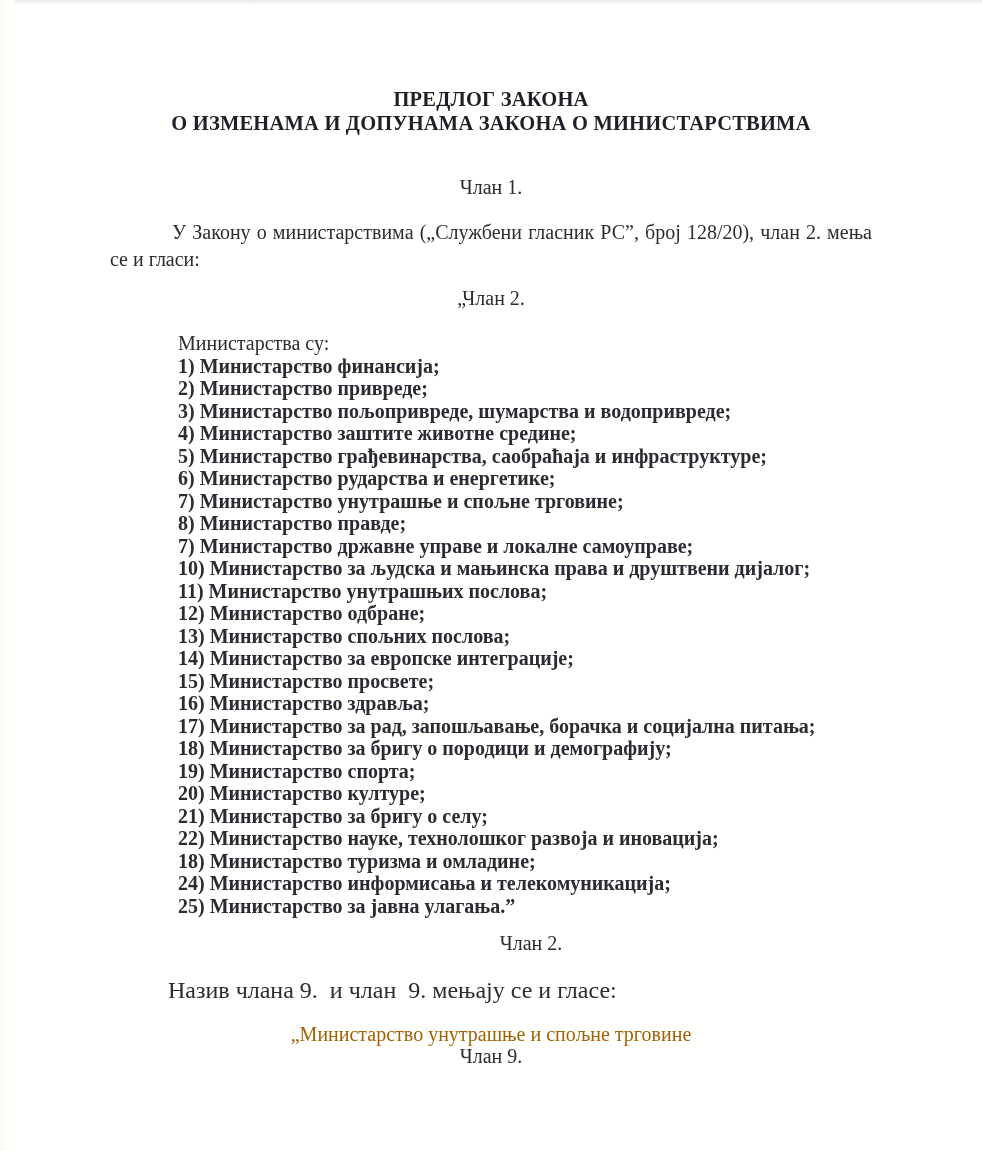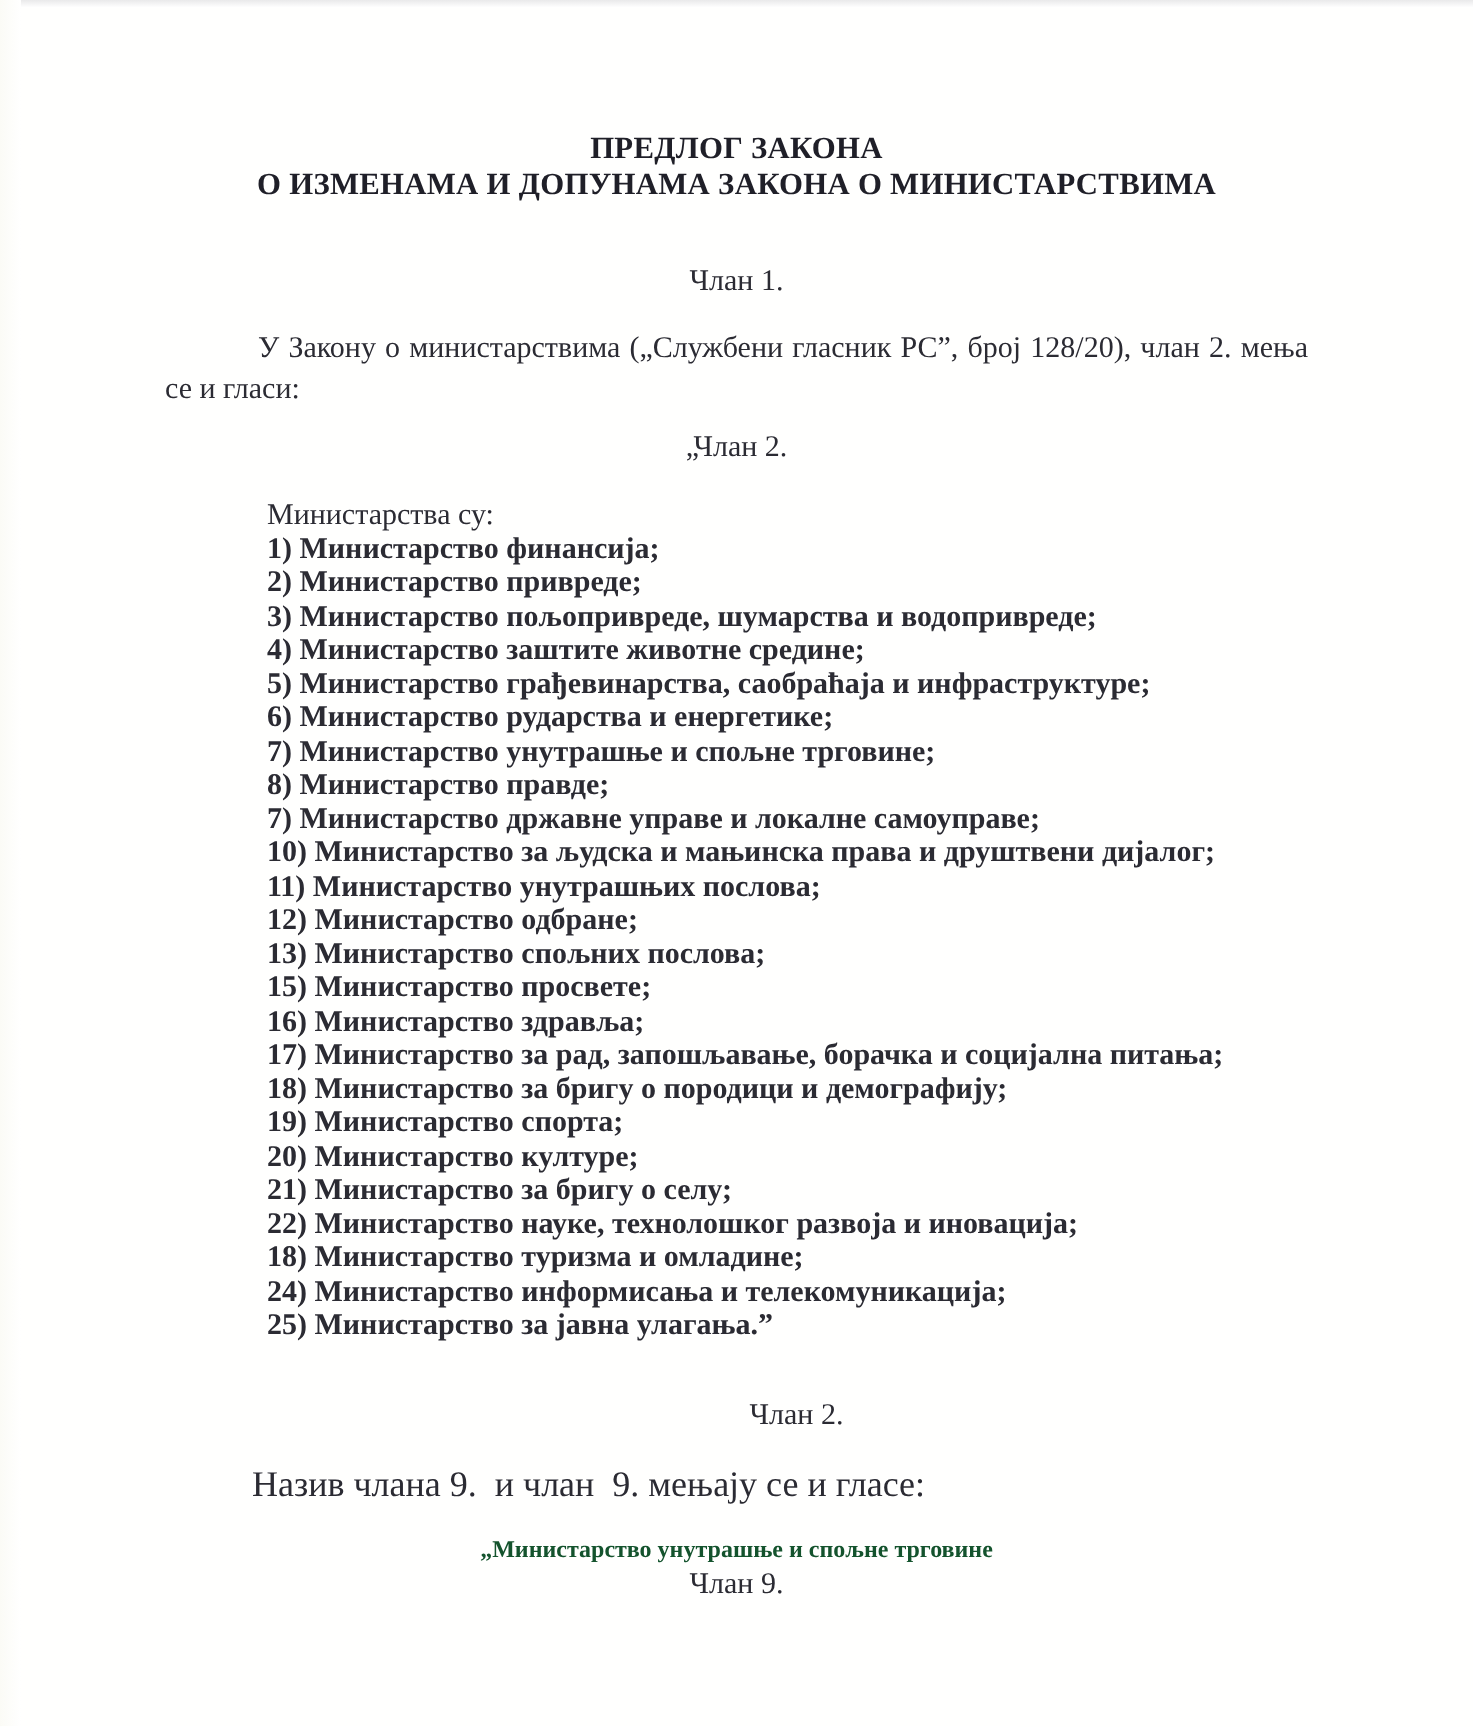--- a/index.html
+++ b/index.html
@@ -55,23 +55,23 @@
     font-size: 20px;
     line-height: 26px;
     color: #2b2b33;
   }
 
   .article-heading-1 { top: 174px; }
   .quote-article-2   { top: 285px; }
   .article-heading-2 { top: 930px; padding-left: 40px; }
   .subtitle-bold {
     top: 1021px;
-    font-weight: bold;
-    font-size: 16px;
-    color: #14532d;
+    font-weight: normal;
+    font-size: 20px;
+    color: #a16207;
   }
   .article-heading-9 { top: 1043px; }
 
   .body-para {
     position: absolute;
     left: 110px;
     width: 762px;
     font-size: 20px;
     line-height: 27px;
     text-align: justify;
@@ -143,20 +143,21 @@
         <li>4) Министарство заштите животне средине;</li>
         <li>5) Министарство грађевинарства, саобраћаја и инфраструктуре;</li>
         <li>6) Министарство рударства и енергетике;</li>
         <li>7) Министарство унутрашње и спољне трговине;</li>
         <li>8) Министарство правде;</li>
         <li>7) Министарство државне управе и локалне самоуправе;</li>
         <li>10) Министарство за људска и мањинска права и друштвени дијалог;</li>
         <li>11) Министарство унутрашњих послова;</li>
         <li>12) Министарство одбране;</li>
         <li>13) Министарство спољних послова;</li>
+        <li>14) Министарство за европске интеграције;</li>
         <li>15) Министарство просвете;</li>
         <li>16) Министарство здравља;</li>
         <li>17) Министарство за рад, запошљавање, борачка и социјална питања;</li>
         <li>18) Министарство за бригу о породици и демографију;</li>
         <li>19) Министарство спорта;</li>
         <li>20) Министарство културе;</li>
         <li>21) Министарство за бригу о селу;</li>
         <li>22) Министарство науке, технолошког развоја и иновација;</li>
         <li>18) Министарство туризма и омладине;</li>
         <li>24) Министарство информисања и телекомуникација;</li>

